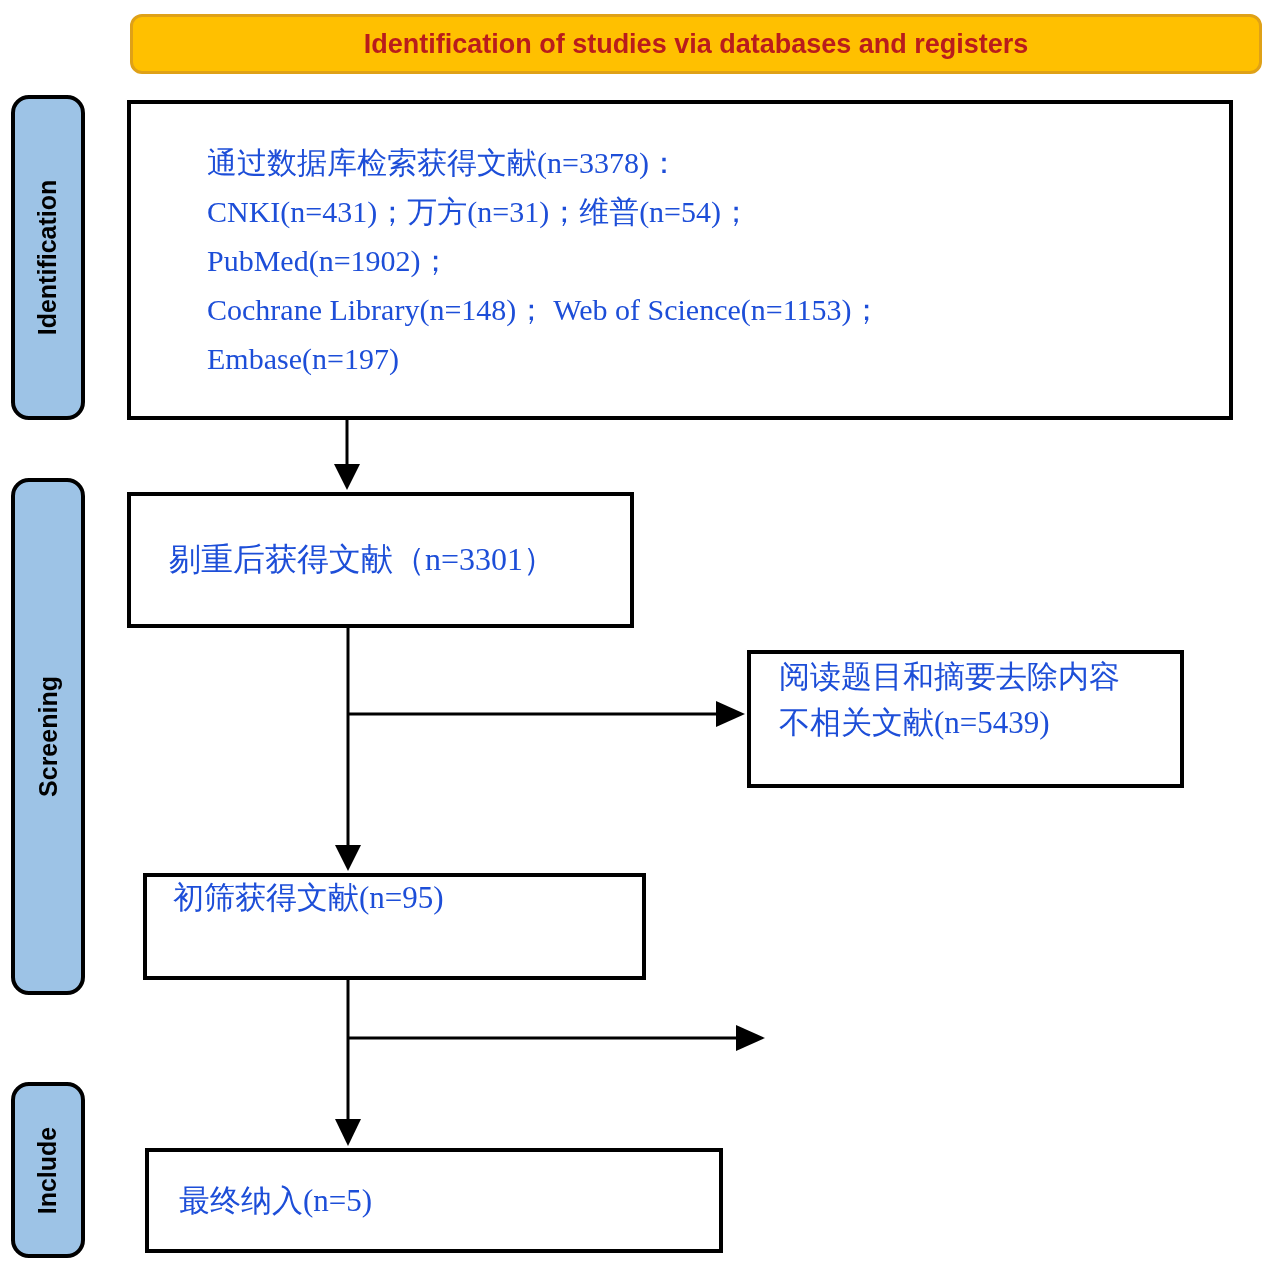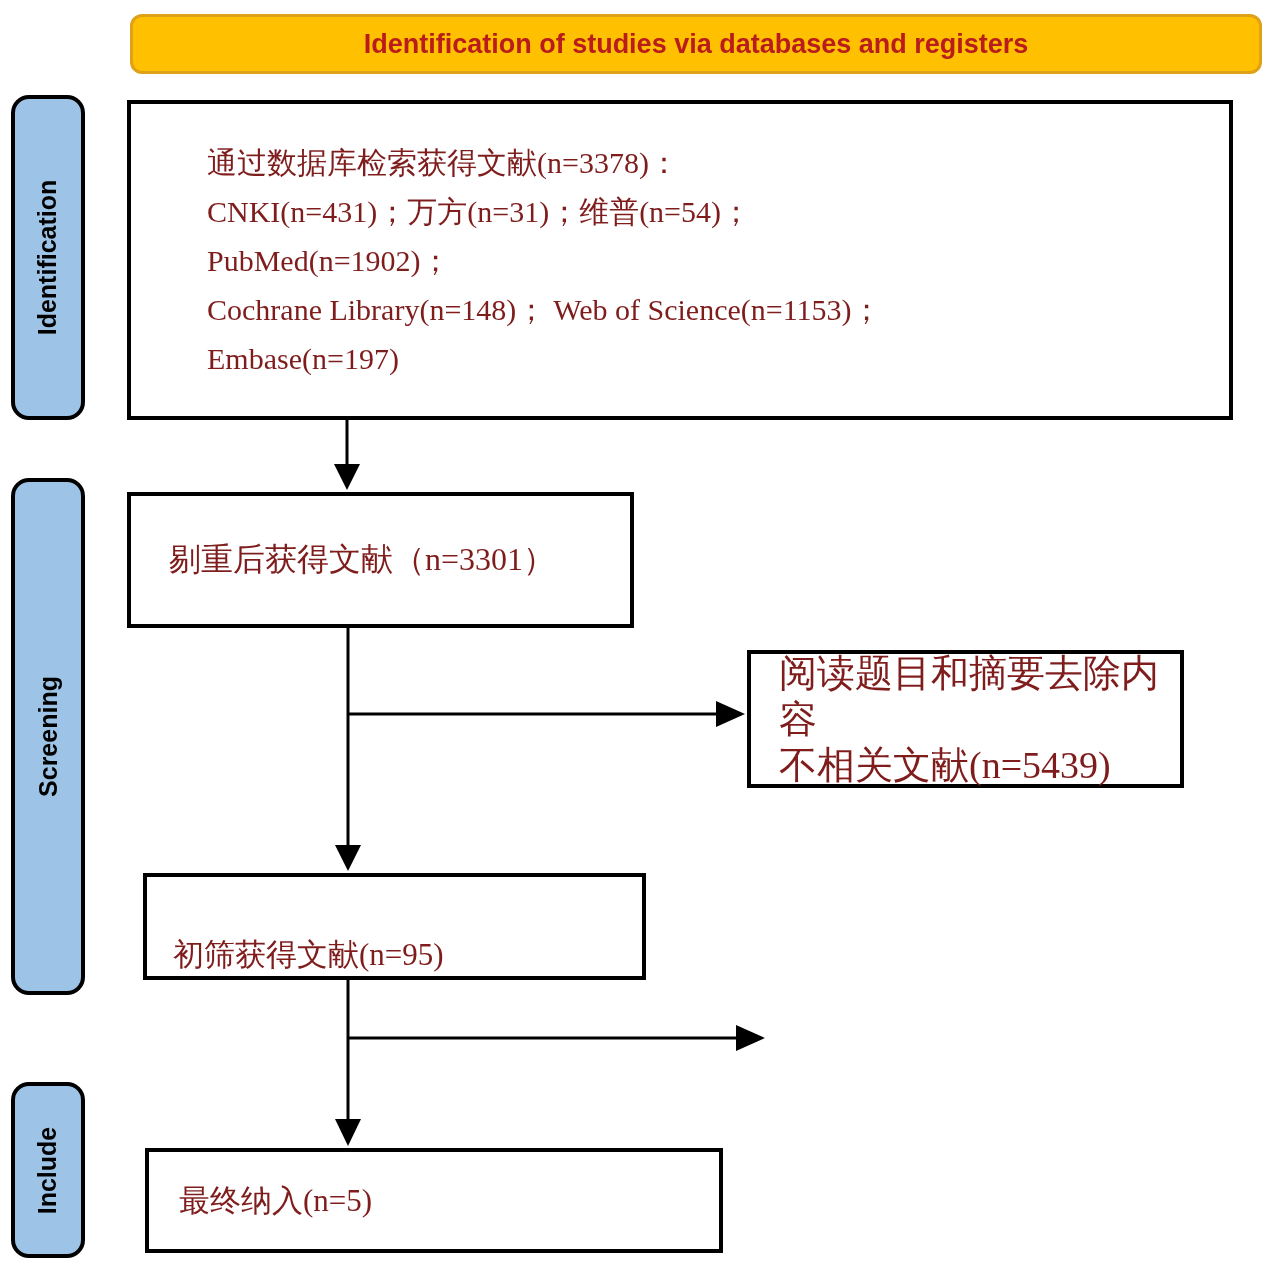--- a/index.html
+++ b/index.html
@@ -32,32 +32,32 @@
     transform:rotate(-90deg);white-space:nowrap;
     font-family:"Liberation Sans","DejaVu Sans",sans-serif;
     font-weight:bold;font-size:25px;color:#000;
   }
   #stage-identification{top:95px;height:325px;}
   #stage-screening{top:478px;height:517px;}
   #stage-include{top:1082px;height:176px;}
   
   .fbox{
     position:absolute;background:#fff;border:4px solid #000;
-    box-sizing:border-box;color:#7f1d1d;
+    box-sizing:border-box;color:#1d4ed8;
   }
   #box-db{left:127px;top:100px;width:1106px;height:320px;
     display:flex;flex-direction:column;justify-content:center;
     padding-left:76px;font-size:30px;line-height:49px;}
   #box-dedup{left:127px;top:492px;width:507px;height:136px;
     display:flex;align-items:center;padding-left:38px;font-size:32px;}
   #box-side1{left:747px;top:650px;width:437px;height:138px;
-    display:flex;flex-direction:column;justify-content:center;
-    padding-left:28px;font-size:38px;line-height:46px;}
+    display:flex;flex-direction:column;
+    padding-left:28px;font-size:31px;line-height:46px;}
   #box-screened{left:143px;top:873px;width:503px;height:107px;
-    display:flex;align-items:flex-end;padding-left:26px;font-size:31px;}
+    display:flex;align-items:flex-start;padding-left:26px;font-size:31px;}
   #box-side2{left:767px;top:912px;width:501px;height:321px;
     padding:14px 0 0 24px;font-size:31px;line-height:50px;}
   #box-final{left:145px;top:1148px;width:578px;height:105px;
     display:flex;align-items:center;padding-left:30px;font-size:31px;}
   
   .ls-wide{letter-spacing:12px;}
   .ls-wider{letter-spacing:18px;}
   
   #arrows{position:absolute;left:0;top:0;pointer-events:none;}
 </style>

